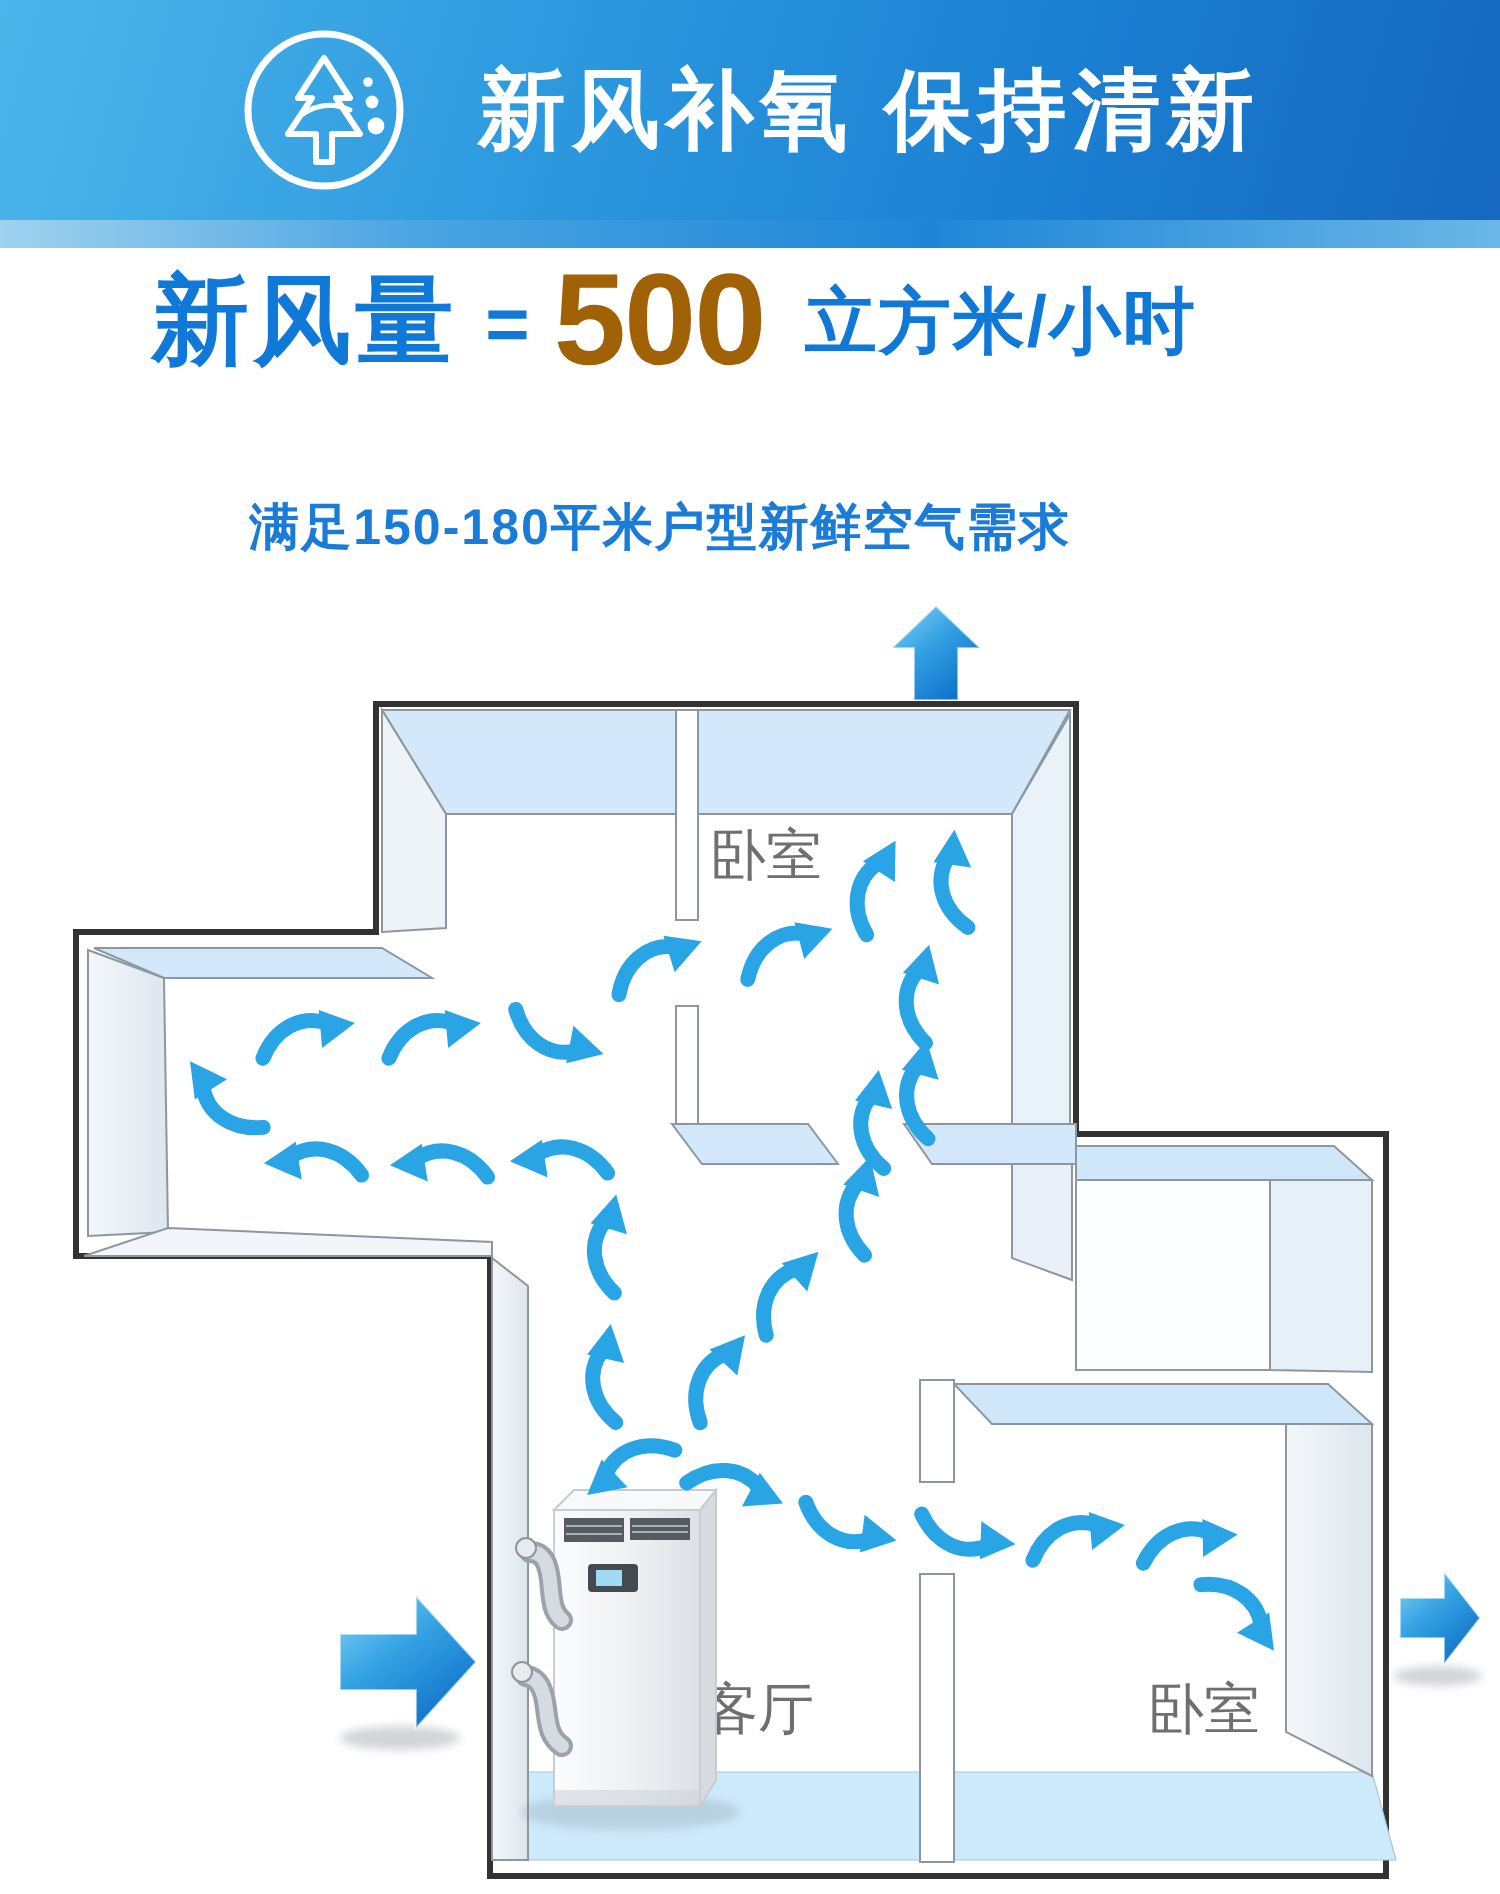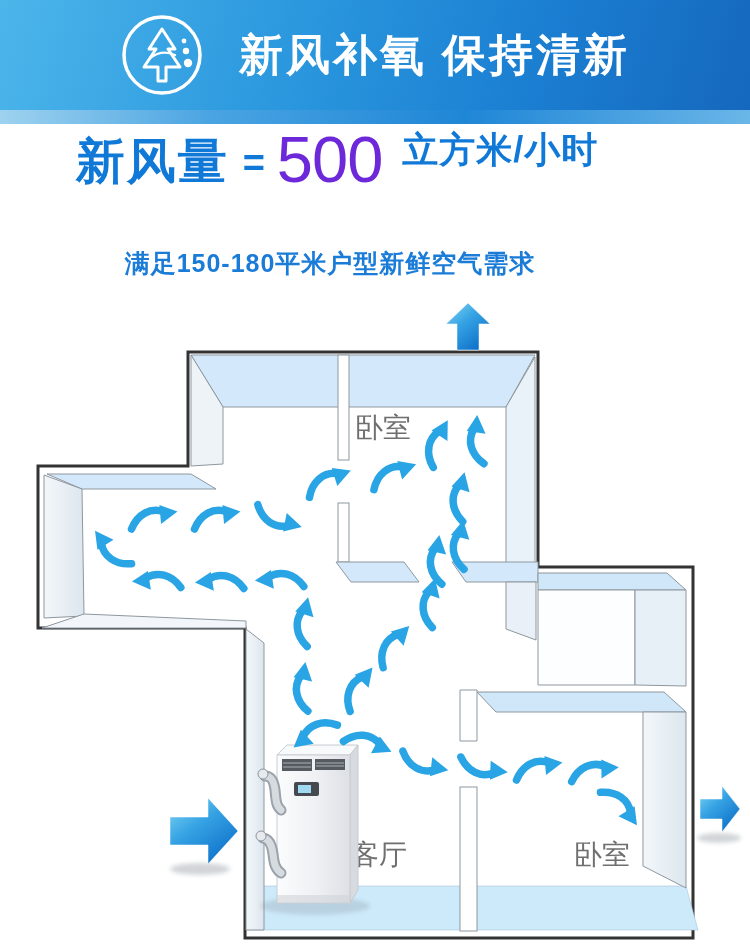--- a/index.html
+++ b/index.html
@@ -11,22 +11,22 @@
           display:flex;align-items:center;justify-content:center;gap:35px;}
   .hicon{width:84px;height:84px;flex:0 0 auto;}
   .htitle{color:#ffffff;font-size:44px;font-weight:bold;letter-spacing:3px;white-space:nowrap;}
   .strip{position:absolute;left:0;top:110px;width:750px;height:14px;
          background:linear-gradient(90deg,#9ed2ef 0%,#4aa4e2 28%,#1f86d6 62%,#6ab6e8 100%);}
   
   .headline{position:absolute;left:0;top:126px;width:674px;height:60px;
             display:flex;align-items:flex-end;justify-content:center;color:#1079d8;gap:10px;}
   .hl-label{font-size:49px;font-weight:bold;line-height:1;letter-spacing:2px;}
   .hl-eq{font-size:38px;font-weight:800;line-height:1;margin:0 2px 4px 4px;}
-  .hl-value{font-size:65px;font-weight:400;line-height:.78;letter-spacing:-1px;color:#6d28d9;}
-  .hl-unit{font-size:36px;font-weight:bold;line-height:1;margin-left:10px;margin-bottom:18px;letter-spacing:1px;}
+  .hl-value{font-size:65px;font-weight:700;line-height:.78;letter-spacing:-1px;color:#a16207;}
+  .hl-unit{font-size:36px;font-weight:bold;line-height:1;margin-left:10px;margin-bottom:7px;letter-spacing:1px;}
   
   .subtitle{position:absolute;left:0;top:247px;width:660px;text-align:center;
             color:#1b7cd8;font-size:25px;font-weight:600;letter-spacing:1px;}
   .plan{position:absolute;left:0;top:0;}
   svg text{font-family:"Liberation Sans","DejaVu Sans",sans-serif;}
 </style>
 </head>
 <body>
 
 <div id="page">

